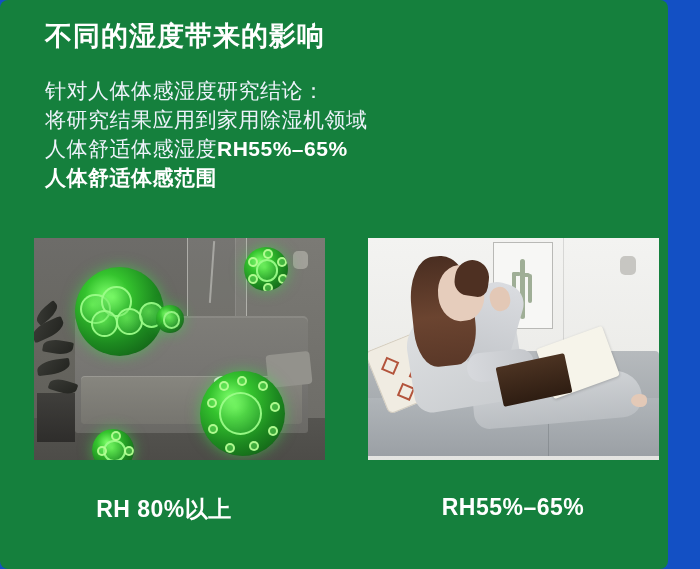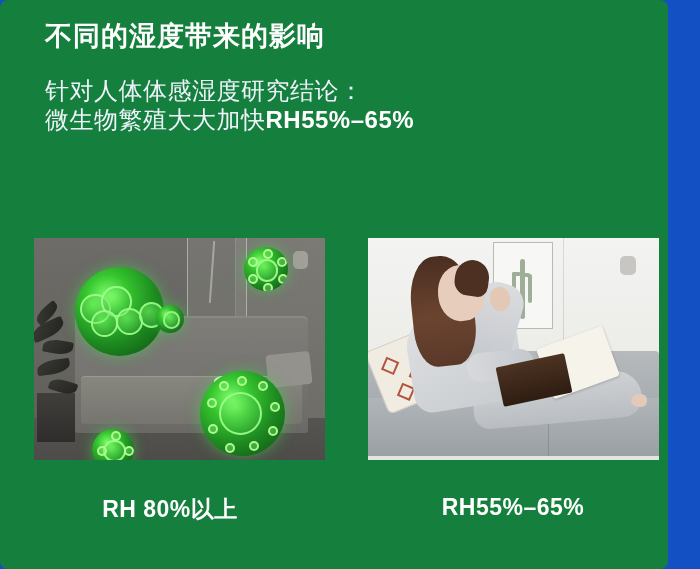--- a/index.html
+++ b/index.html
@@ -33,21 +33,21 @@
     letter-spacing: 1px;
     white-space: nowrap;
   }
 
   
   .body-copy {
     position: absolute;
     left: 45px;
     top: 76px;
     color: #eef3fb;
-    font-size: 24px;
+    font-size: 21px;
     line-height: 29px;
     letter-spacing: 0.5px;
   }
   .body-copy .line { white-space: nowrap; }
   .body-copy .strong { font-weight: bold; color: #ffffff; }
 
   
   .panels {
     position: absolute;
     left: 0;
@@ -274,21 +274,21 @@
     left: 0;
     top: 494px;
     width: 700px;
   }
   .caption-col {
     position: absolute;
     top: 0;
     width: 300px;
     text-align: center;
   }
-  .caption-col.left  { left: 20px; }
+  .caption-col.left  { left: 14px; }
   .caption-col.right { left: 363px; }
   .caption-title {
     font-size: 23px;
     font-weight: bold;
     color: #ffffff;
     letter-spacing: 0.5px;
     white-space: nowrap;
   }
   .caption-sub {
     margin-top: 7px;
@@ -300,21 +300,23 @@
 </style>
 </head>
 <body>
 
 <div id="poster">
 
   <div class="headline">不同的湿度带来的影响</div>
 
   <div class="body-copy">
     <div class="line">针对人体体感湿度研究结论：</div>
-    <div class="line"><span>微生物繁殖大大加快</span><span class="strong">RH55%–65%</span></div>
+    <div class="line">将研究结果应用到家用除湿机领域</div>
+    <div class="line"><span>人体舒适体感湿度</span><span class="strong">RH55%–65%</span></div>
+    <div class="line strong">人体舒适体感范围</div>
   </div>
 
   <div class="panels">
 
     <div class="photo left">
       <div class="room-dim">
         <div class="wall-right"></div>
         <div class="wall-seam"></div>
         <div class="floor"></div>
 

